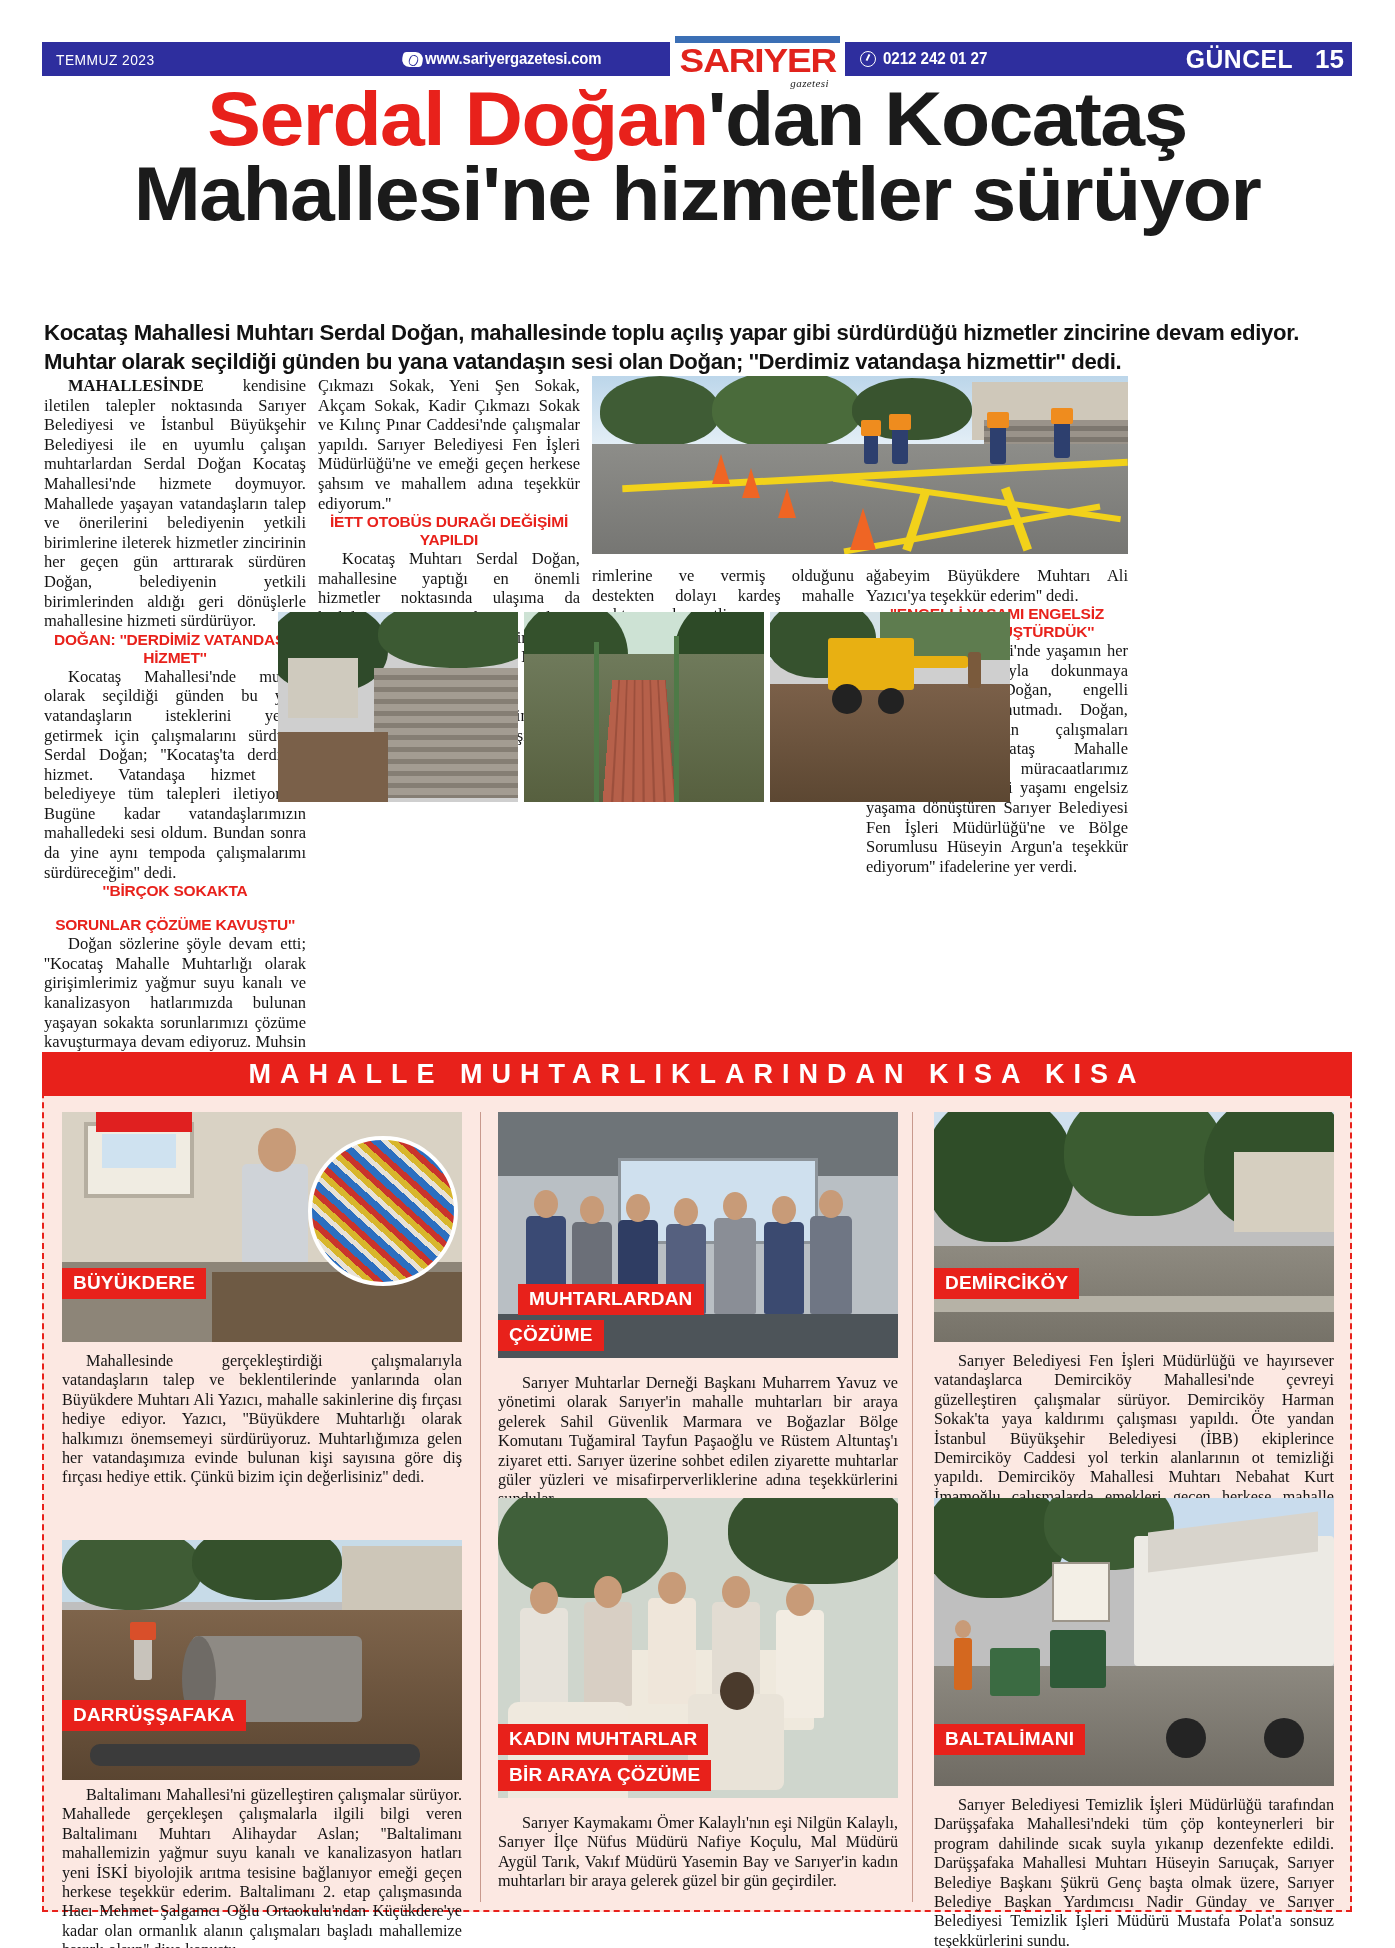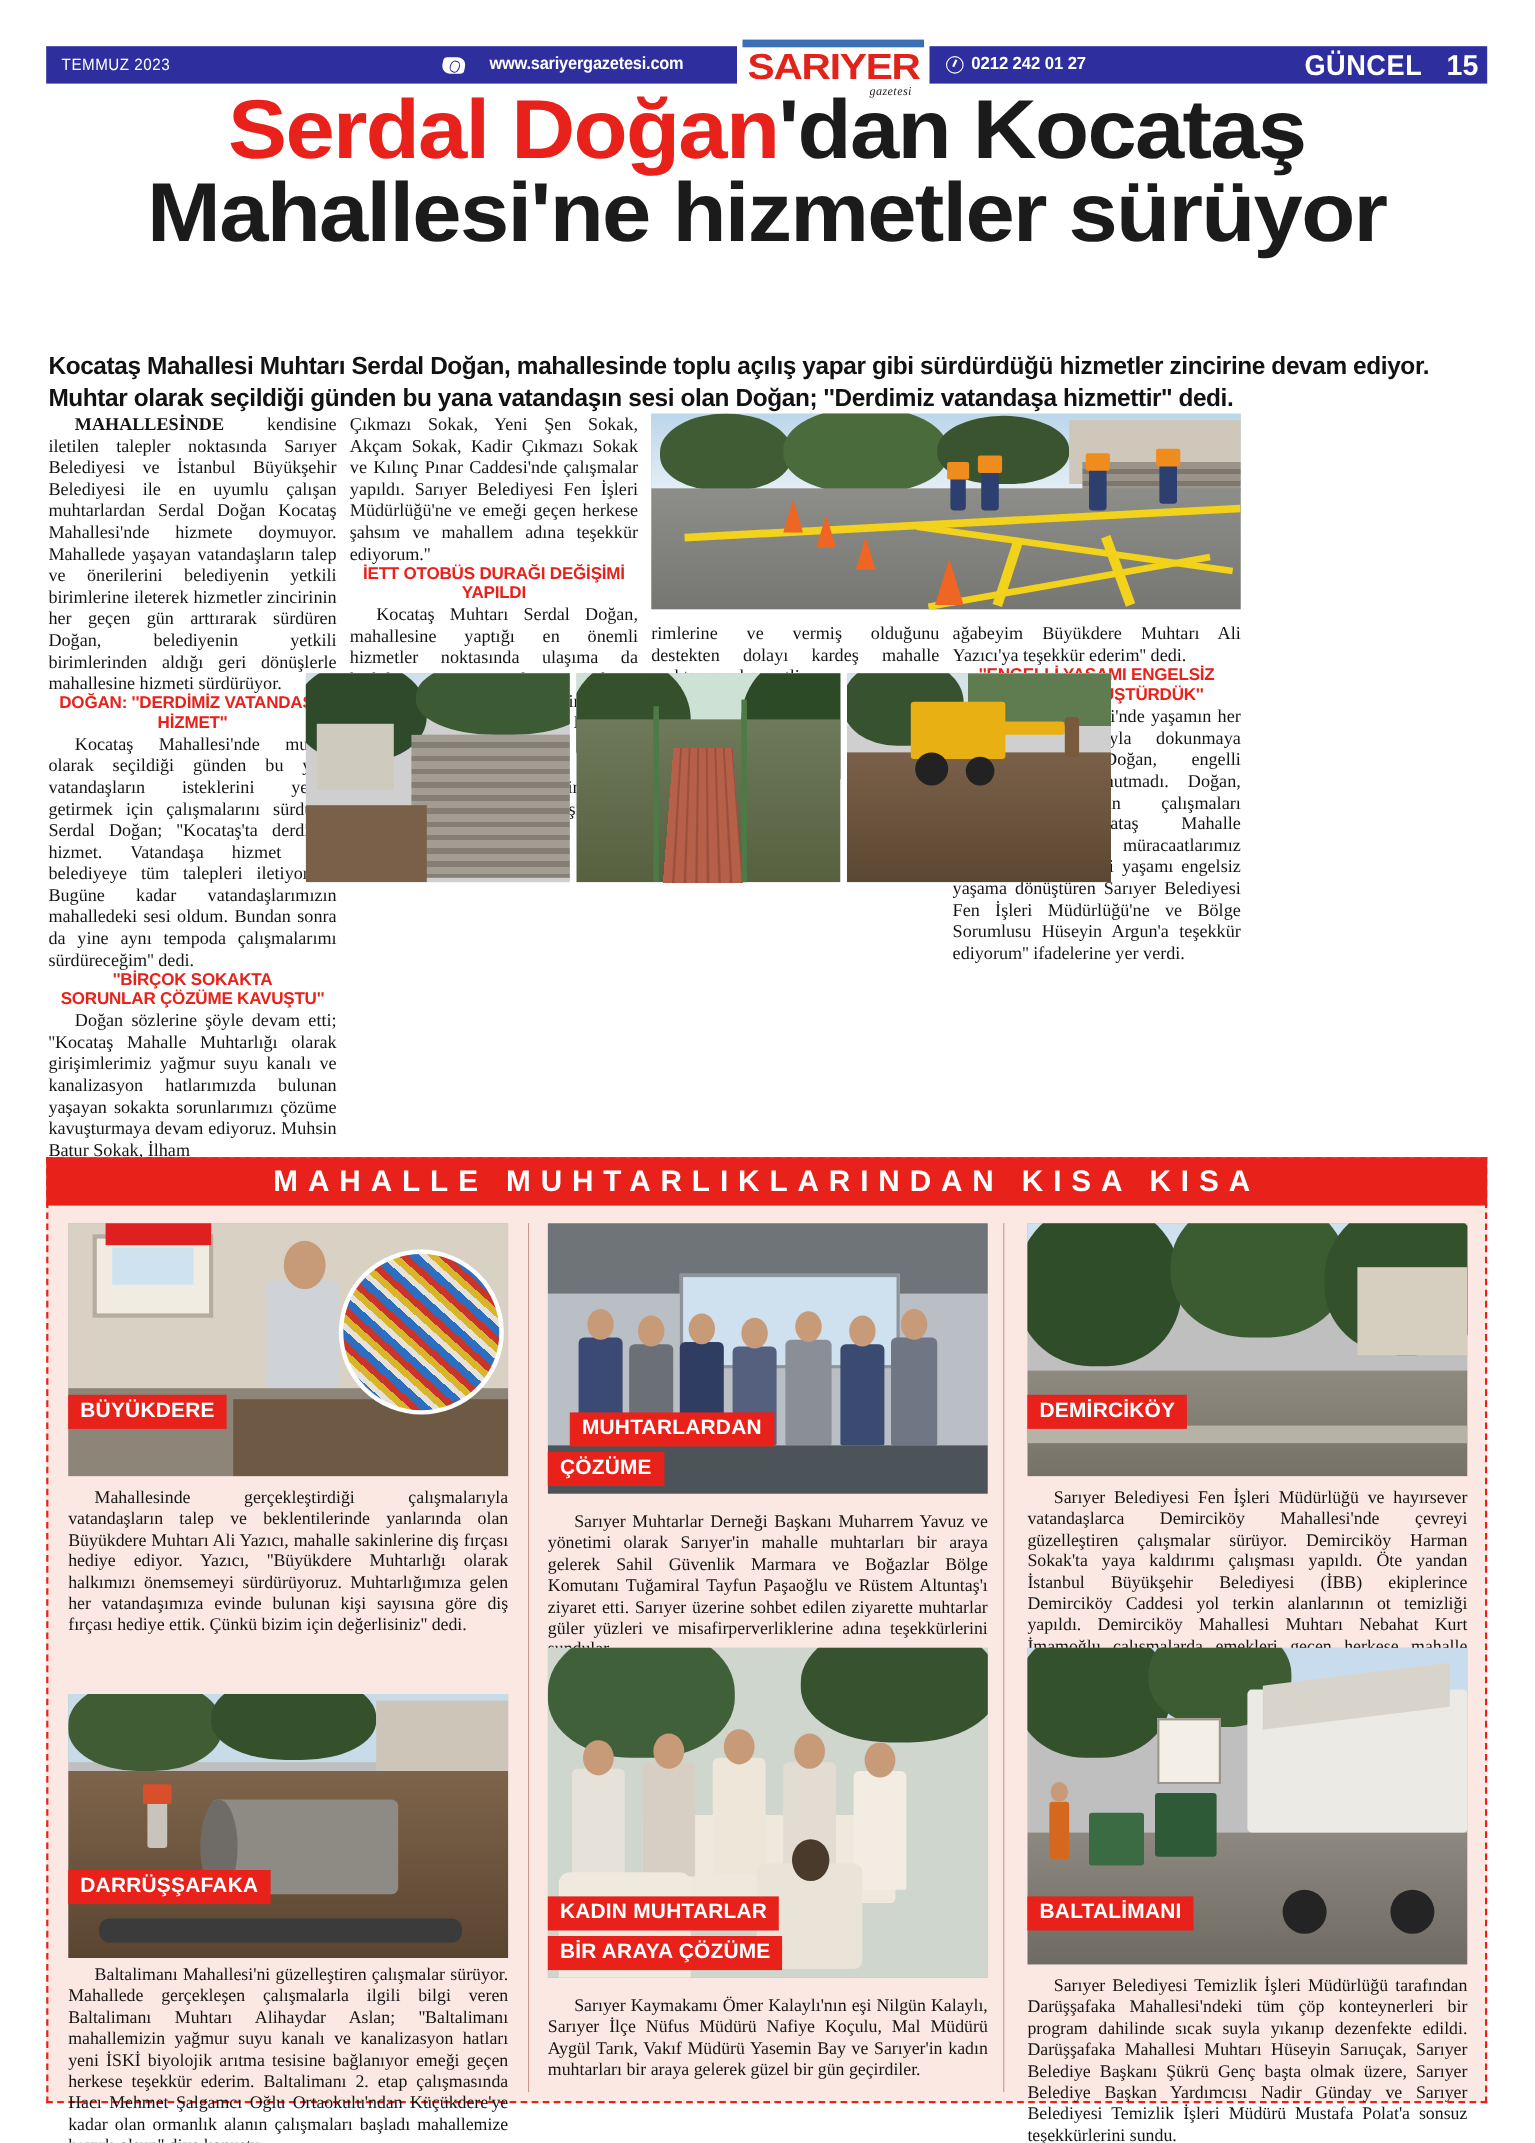--- a/index.html
+++ b/index.html
@@ -15,21 +15,21 @@
   .masthead {
     position: absolute; left: 42px; top: 42px; width: 1310px; height: 34px;
     background: #2e2e9e; display: flex; align-items: center;
   }
   .mh-date {
     color: #ffffff; font-family: "Liberation Sans", sans-serif;
     font-size: 15px; letter-spacing: .5px; margin-left: 14px; font-weight: 400;
     transform: scaleX(.92); transform-origin: left center; white-space: nowrap;
   }
   .mh-web {
-    position: absolute; left: 360px; display: flex; align-items: center; gap: 22px; text-align: right;
+    position: absolute; left: 360px; display: flex; align-items: center; gap: 2px; text-align: right;
   }
   .mh-web-ic { width: 21px; height: 15px; position: relative; }
   .mh-web-ic:before{
     content:""; position:absolute; inset:0; background:#fff;
     border-radius: 3px 9px 3px 9px; transform: skewX(-12deg);
   }
   .mh-web-ic:after{
     content:""; position:absolute; left:7px; top:3px; width:7px; height:9px;
     border:1.6px solid #2e2e9e; border-radius:50%/60%;
     transform: rotate(22deg);
@@ -234,21 +234,21 @@
     <div class="vest" style="left:395px;top:36px;width:22px;height:16px;"></div>
     <div class="wkr" style="left:462px;top:42px;width:16px;height:40px;"></div>
     <div class="vest" style="left:459px;top:32px;width:22px;height:16px;"></div>
   </div>
 
   <div class="col c1">
     <p><span class="dropcap">MAHALLESİNDE</span><span> kendisine iletilen talepler noktasında Sarıyer Belediyesi ve İstanbul Büyükşehir Belediyesi ile en uyumlu çalışan muhtarlardan Serdal Doğan Kocataş Mahallesi'nde hizmete doymuyor. Mahallede yaşayan vatandaşların talep ve önerilerini belediyenin yetkili birimlerine ileterek hizmetler zincirinin her geçen gün arttırarak sürdüren Doğan, belediyenin yetkili birimlerinden aldığı geri dönüşlerle mahallesine hizmeti sürdürüyor.</span></p>
     <p class="sub">DOĞAN: ''DERDİMİZ VATANDAŞA HİZMET''</p>
     <p>Kocataş Mahallesi'nde muhtar olarak seçildiği günden bu yana vatandaşların isteklerini yerine getirmek için çalışmalarını sürdüren Serdal Doğan; ''Kocataş'ta derdimiz hizmet. Vatandaşa hizmet için belediyeye tüm talepleri iletiyorum. Bugüne kadar vatandaşlarımızın mahalledeki sesi oldum. Bundan sonra da yine aynı tempoda çalışmalarımı sürdüreceğim'' dedi.</p>
     <p class="sub">''BİRÇOK SOKAKTA</p>
-    <p class="sub" style="margin-top:0">SORUNLAR ÇÖZÜME KAVUŞTU''</p>
+    <p class="sub" style="margin-top:16px">SORUNLAR ÇÖZÜME KAVUŞTU''</p>
     <p>Doğan sözlerine şöyle devam etti; ''Kocataş Mahalle Muhtarlığı olarak girişimlerimiz yağmur suyu kanalı ve kanalizasyon hatlarımızda bulunan yaşayan sokakta sorunlarımızı çözüme kavuşturmaya devam ediyoruz. Muhsin Batur Sokak, İlham</p>
   </div>
 
   <div class="col c2">
     <p class="noind">Çıkmazı Sokak, Yeni Şen Sokak, Akçam Sokak, Kadir Çıkmazı Sokak ve Kılınç Pınar Caddesi'nde çalışmalar yapıldı. Sarıyer Belediyesi Fen İşleri Müdürlüğü'ne ve emeği geçen herkese şahsım ve mahallem adına teşekkür ediyorum.''</p>
     <p class="sub">İETT OTOBÜS DURAĞI DEĞİŞİMİ YAPILDI</p>
     <p>Kocataş Muhtarı Serdal Doğan, mahallesine yaptığı en önemli hizmetler noktasında ulaşıma da katkılar sunmaya devam ediyor. Konuyla ilgili değerlendirmelerde bulunan Doğan; ''42KT-1 Kocataş-Büyükdere İETT hattının hizmete girmesiyle birlikte Kocataş Mahalle Muhtarlığı olarak girişimlerimiz doğrultusunda durak değişimi ve otobüs park alanı çizimini gerçekleştiren İBB Bi-</p>
   </div>
 
   <div class="col c3">

